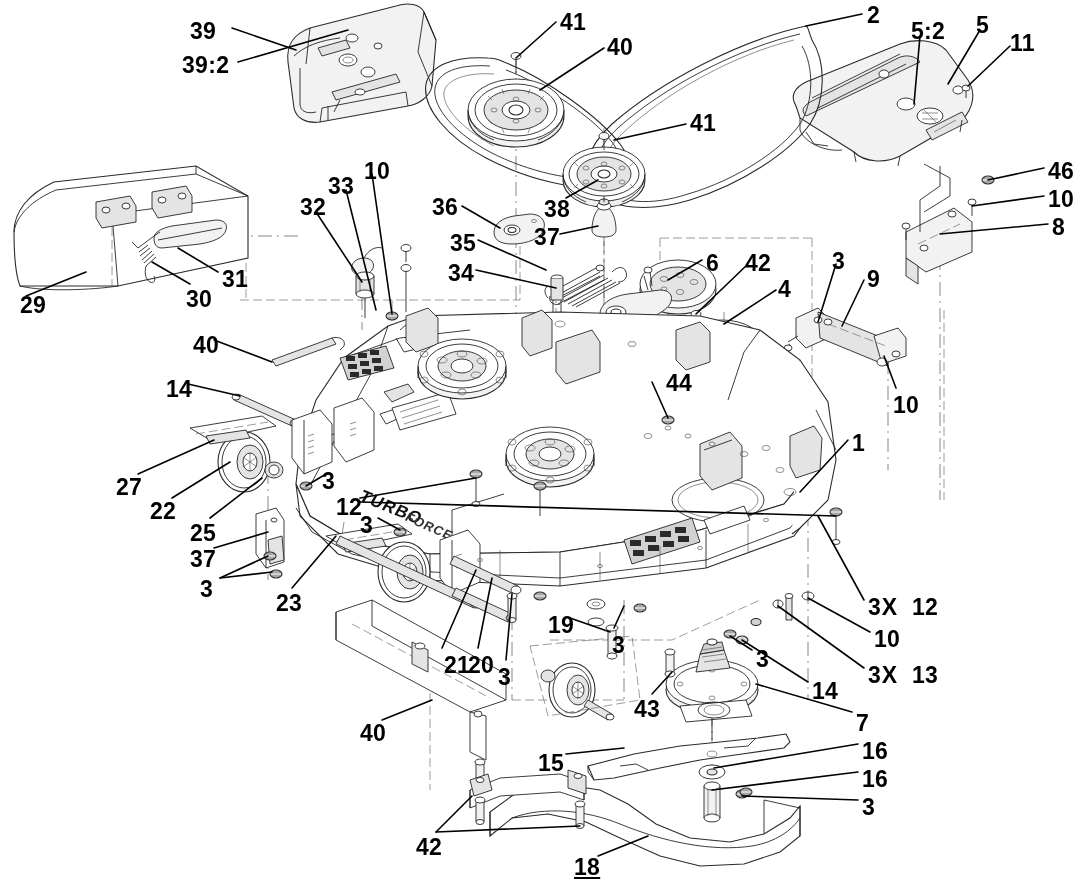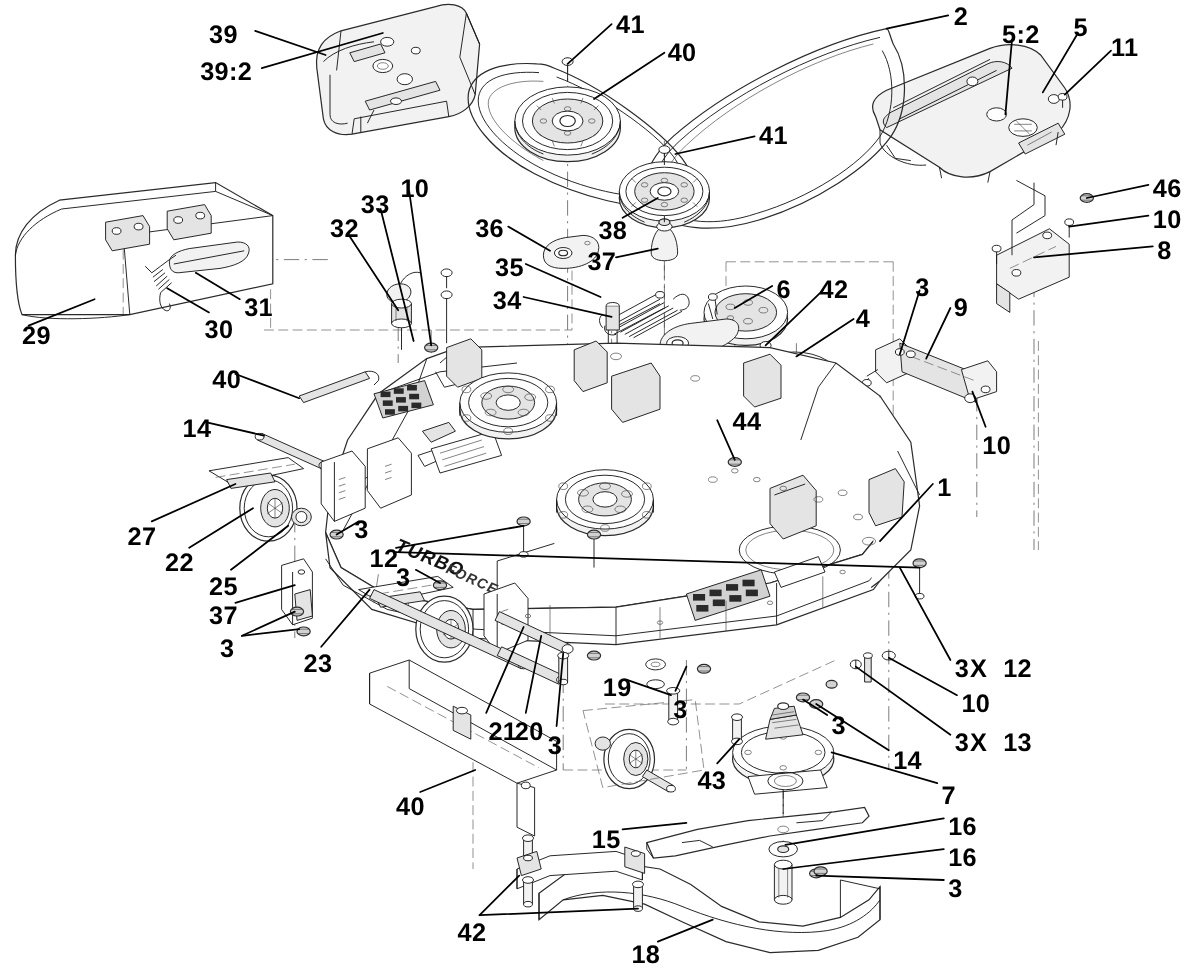--- a/index.html
+++ b/index.html
@@ -837,21 +837,21 @@
       <div class="callout" style="left: 276px; top: 592px;">23</div>
       <div class="callout" style="left: 432px; top: 654px; margin-left: 12px;">21</div>
       <div class="callout" style="left: 468px; top: 654px;">20</div>
       <div class="callout" style="left: 498px; top: 666px;">3</div>
       <div class="callout" style="left: 548px; top: 614px;">19</div>
       <div class="callout" style="left: 612px; top: 634px;">3</div>
       <div class="callout" style="left: 360px; top: 722px;">40</div>
       <div class="callout" style="left: 416px; top: 836px;">42</div>
       <div class="callout" style="left: 538px; top: 752px;">15</div>
       <div class="callout" style="left: 634px; top: 698px;">43</div>
-      <div class="callout" style="left: 574px; top: 856px;">18</div>
+      <div class="callout" style="left: 574px; top: 856px; text-decoration: underline;">18</div>
       <div class="callout" style="left: 756px; top: 648px;">3</div>
       <div class="callout" style="left: 812px; top: 680px;">14</div>
       <div class="callout" style="left: 856px; top: 712px;">7</div>
       <div class="callout" style="left: 862px; top: 740px;">16</div>
       <div class="callout" style="left: 862px; top: 768px;">16</div>
       <div class="callout" style="left: 862px; top: 796px;">3</div>
       <div class="callout wide" style="left: 868px; top: 596px;">3X</div>
       <div class="callout" style="left: 912px; top: 596px;">12</div>
       <div class="callout" style="left: 874px; top: 628px;">10</div>
       <div class="callout wide" style="left: 868px; top: 664px;">3X</div>

